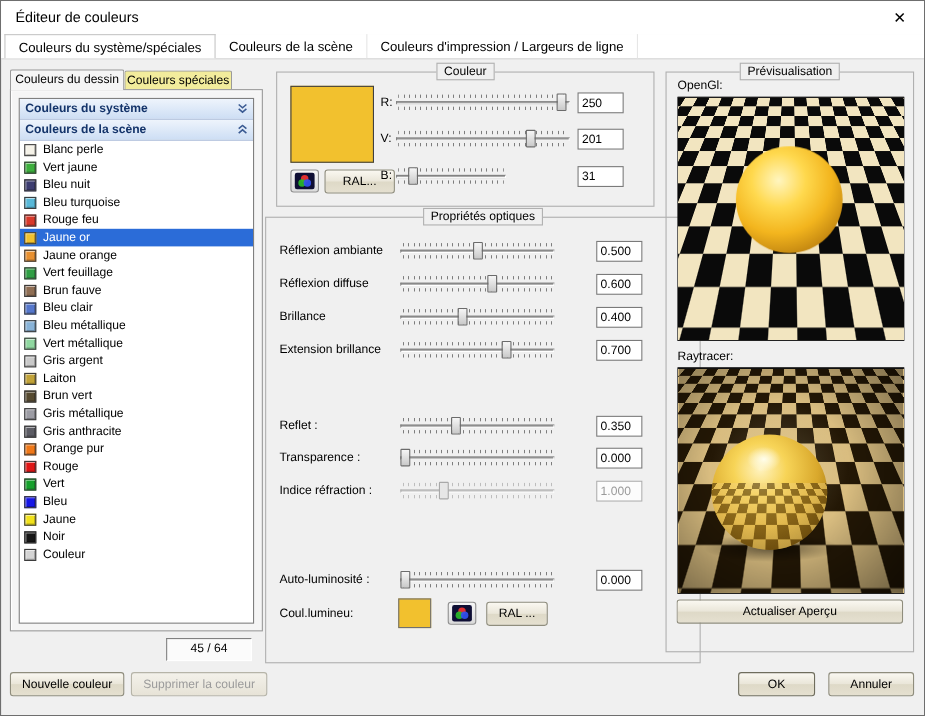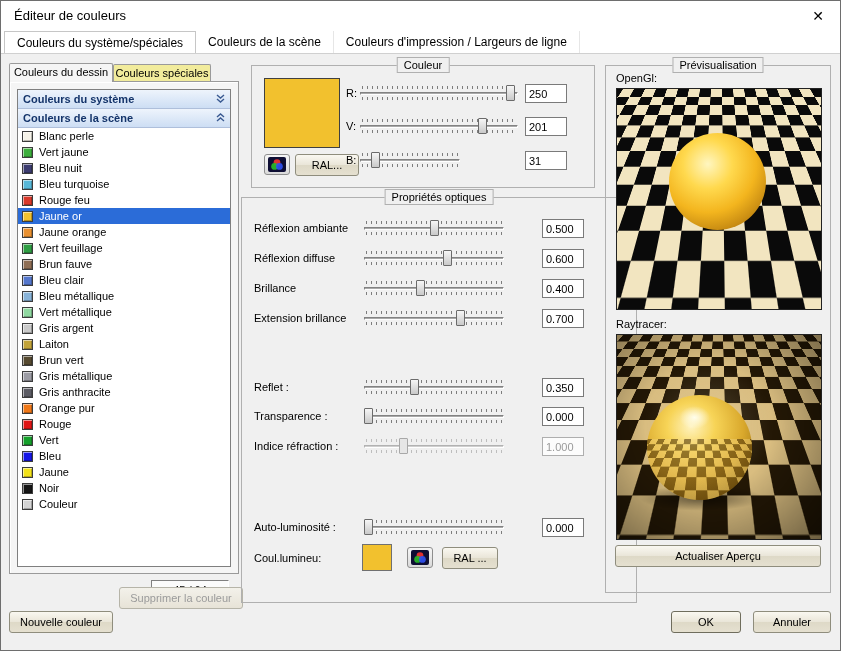--- a/index.html
+++ b/index.html
@@ -28,21 +28,21 @@
   .list-header .chev { margin-left:auto; display:flex; align-items:center; }
   .color-item { height:16px; display:flex; align-items:center; padding-left:4px; }
   .color-item .chip { width:11px; height:11px; margin-right:6px; flex:none; border:1px solid #3c3c3c; box-shadow:inset 1px 1px 0 rgba(255,255,255,.55), inset -1px -1px 0 rgba(0,0,0,.25); }
   .color-item.selected { background:#2b6cd8; color:#fff; }
   .counter { position:absolute; left:150px; top:579px; width:78px; height:21px; line-height:19px; text-align:center; background:#fbfbfb; border:1px solid; border-color:#808080 #ffffff #ffffff #808080; }
 
   
   .btn { position:absolute; height:22px; font-family:"Liberation Sans",sans-serif; font-size:11px; text-align:center; line-height:20px; color:#000; background:linear-gradient(#faf8f1,#eae6d9 48%, #ded9c7 52%, #e5e0d0); border:1px solid #8f8d7d; border-radius:3px; cursor:default; }
   .btn.disabled { color:#9b9b9b; background:linear-gradient(#f3f1ea,#e7e3d7); border-color:#b6b4a8; }
   .btn-new { left:8px; top:610px; width:104px; }
-  .btn-del { left:118px; top:586px; width:124px; }
+  .btn-del { left:118px; top:610px; width:124px; }
   .btn-ok { left:670px; top:610px; width:70px; border-color:#6f6d5d; }
   .btn-cancel { left:752px; top:610px; width:78px; }
 
   
   .group { position:absolute; border:1px solid #b0b0b0; }
   .group-title { position:absolute; top:-9px; left:50%; transform:translateX(-50%); background:#f0f0f0; border:1px solid #b0b0b0; padding:1px 6px; white-space:nowrap; }
   .g-color  { left:250px; top:64px;  width:344px; height:123px; }
   .g-optics { left:240px; top:196px; width:396px; height:406px; }
   .g-preview{ left:604px; top:64px;  width:226px; height:528px;padding-left:40px; }
 

